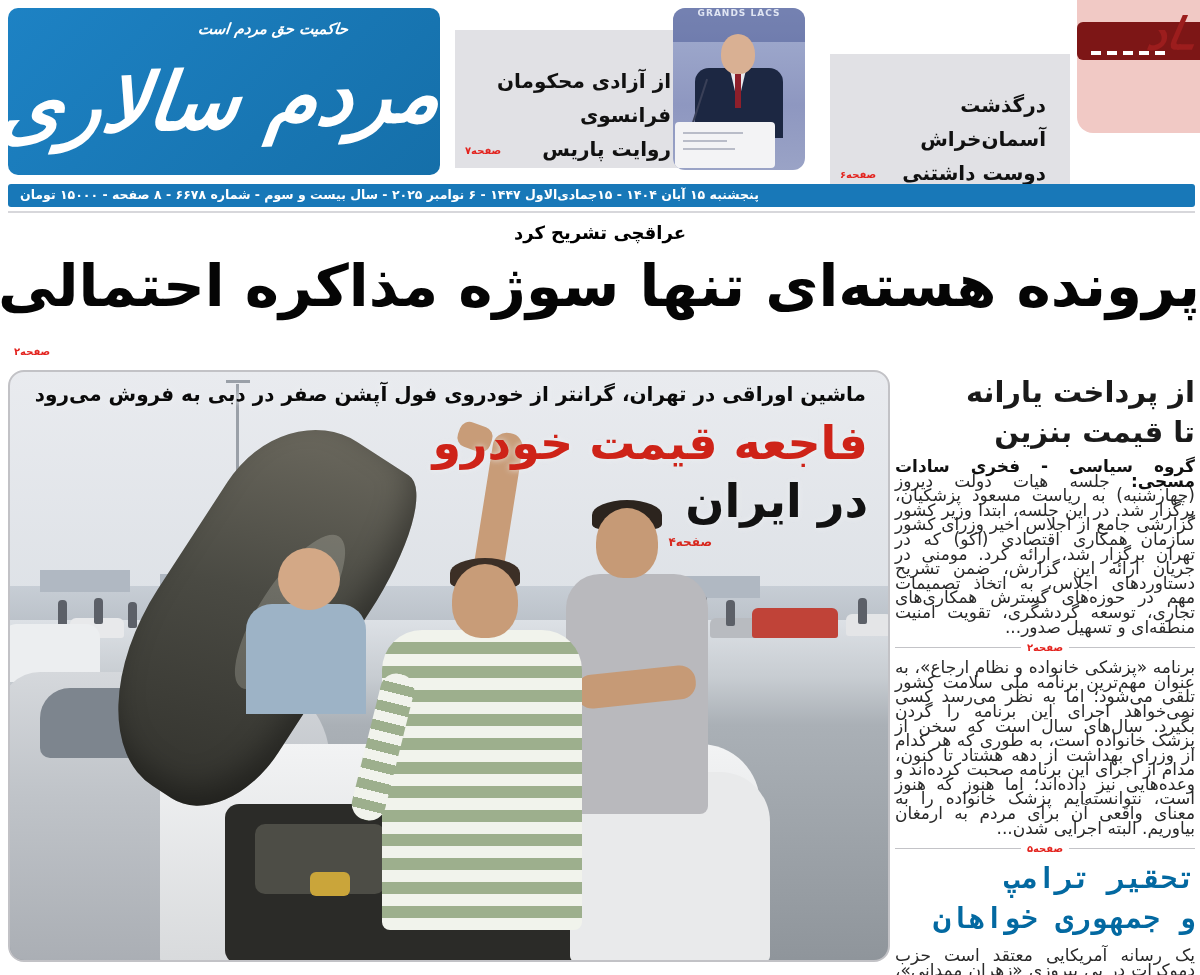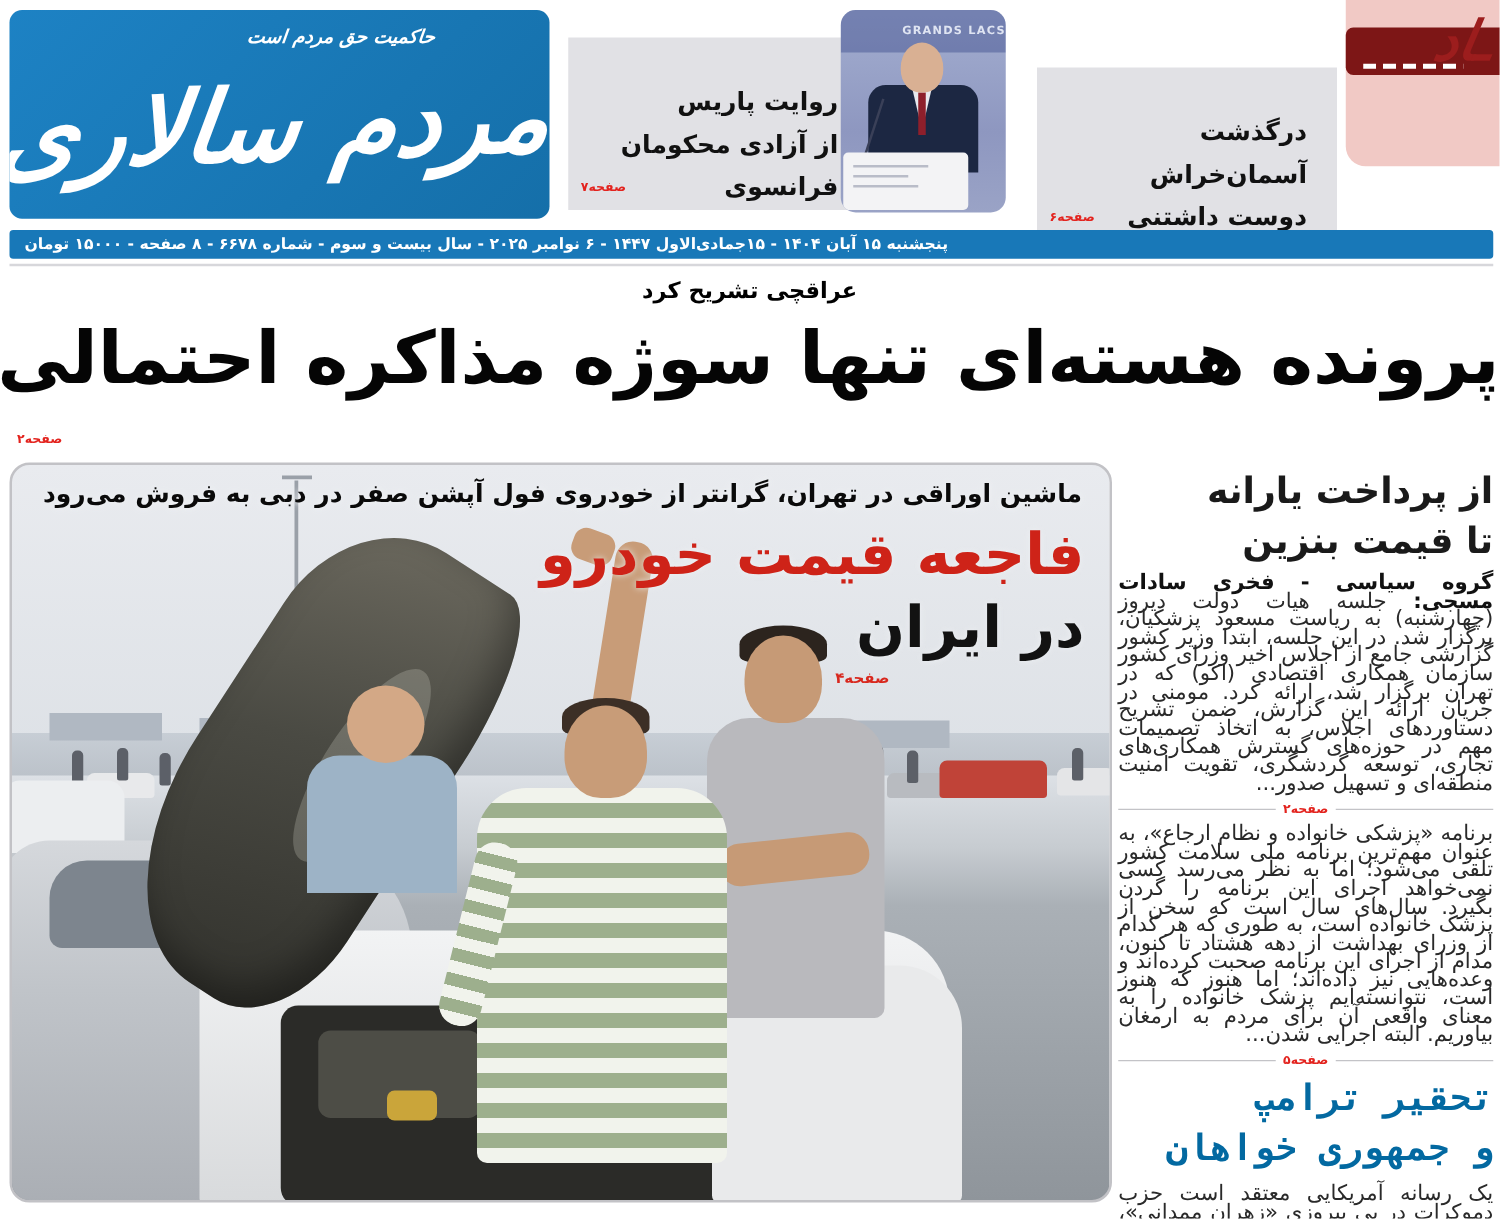--- a/index.html
+++ b/index.html
@@ -17,21 +17,21 @@
   
   .teaser-box { position:absolute; top:30px; height:138px; background:#e1e1e5; }
   .teaser-title { position:absolute; top:34px; right:24px; left:8px; text-align:right;
                   font-weight:bold; font-size:20px; line-height:34px; color:#111; }
   .teaser-page { position:absolute; left:10px; bottom:12px; color:#e3231e; font-size:10px; font-weight:bold; }
   .tphoto { position:absolute; top:8px; height:162px; border-radius:12px; overflow:hidden; }
 
   
   #tphoto1 { left:673px; width:132px; background:linear-gradient(180deg,#a3aed0 0%,#8e97c0 60%,#9aa3c6 100%); }
   .podium-band { position:absolute; top:0; left:0; right:0; height:34px; background:rgba(60,75,140,.45); }
-  .podium-caption { position:absolute; top:12px; left:0; width:100%; text-align:right; color:#dfe4f2;
+  .podium-caption { position:absolute; top:0; left:0; width:100%; text-align:center; color:#dfe4f2;
                     font-size:9px; font-weight:bold; letter-spacing:1px; direction:ltr; }
   .speaker-head { position:absolute; top:26px; left:48px; width:34px; height:40px; background:#d9b093; border-radius:50% 50% 45% 45%; }
   .speaker-suit { position:absolute; top:60px; left:22px; width:88px; height:70px; background:#1c2742; border-radius:14px 14px 0 0; }
   .speaker-shirt { position:absolute; top:62px; left:57px; width:16px; height:34px; background:#e8e9ee; clip-path:polygon(0 0,100% 0,50% 100%); }
   .speaker-tie { position:absolute; top:66px; left:62px; width:6px; height:34px; background:#8e1f2b; }
   .podium-desk { position:absolute; bottom:2px; left:2px; width:100px; height:46px; background:#f3f3f5; border-radius:4px; }
   .podium-line { position:absolute; left:8px; height:2px; background:#b9bcc8; }
   .mic-stem { position:absolute; bottom:46px; left:26px; width:2px; height:46px; background:#3a4058; transform:rotate(18deg); }
 
   
@@ -152,22 +152,22 @@
     </div>
   </div>
 
   <div id="logo">
     <div class="logo-tagline">حاکمیت حق مردم است</div>
     <div class="logo-title">مردم سالاری</div>
   </div>
 
   <div class="teaser-box" style="left:455px; width:240px;">
     <div class="teaser-title">
+      <div>از آزادی محکومان فرانسوی</div>
       <div>روایت پاریس</div>
-      <div>از آزادی محکومان فرانسوی</div>
     </div>
     <div class="teaser-page">صفحه۷</div>
   </div>
   <div class="tphoto" id="tphoto1">
     <div class="podium-band"></div>
     <div class="podium-caption">GRANDS LACS</div>
     <div class="speaker-suit"></div>
     <div class="speaker-shirt"></div>
     <div class="speaker-tie"></div>
     <div class="speaker-head"></div>

